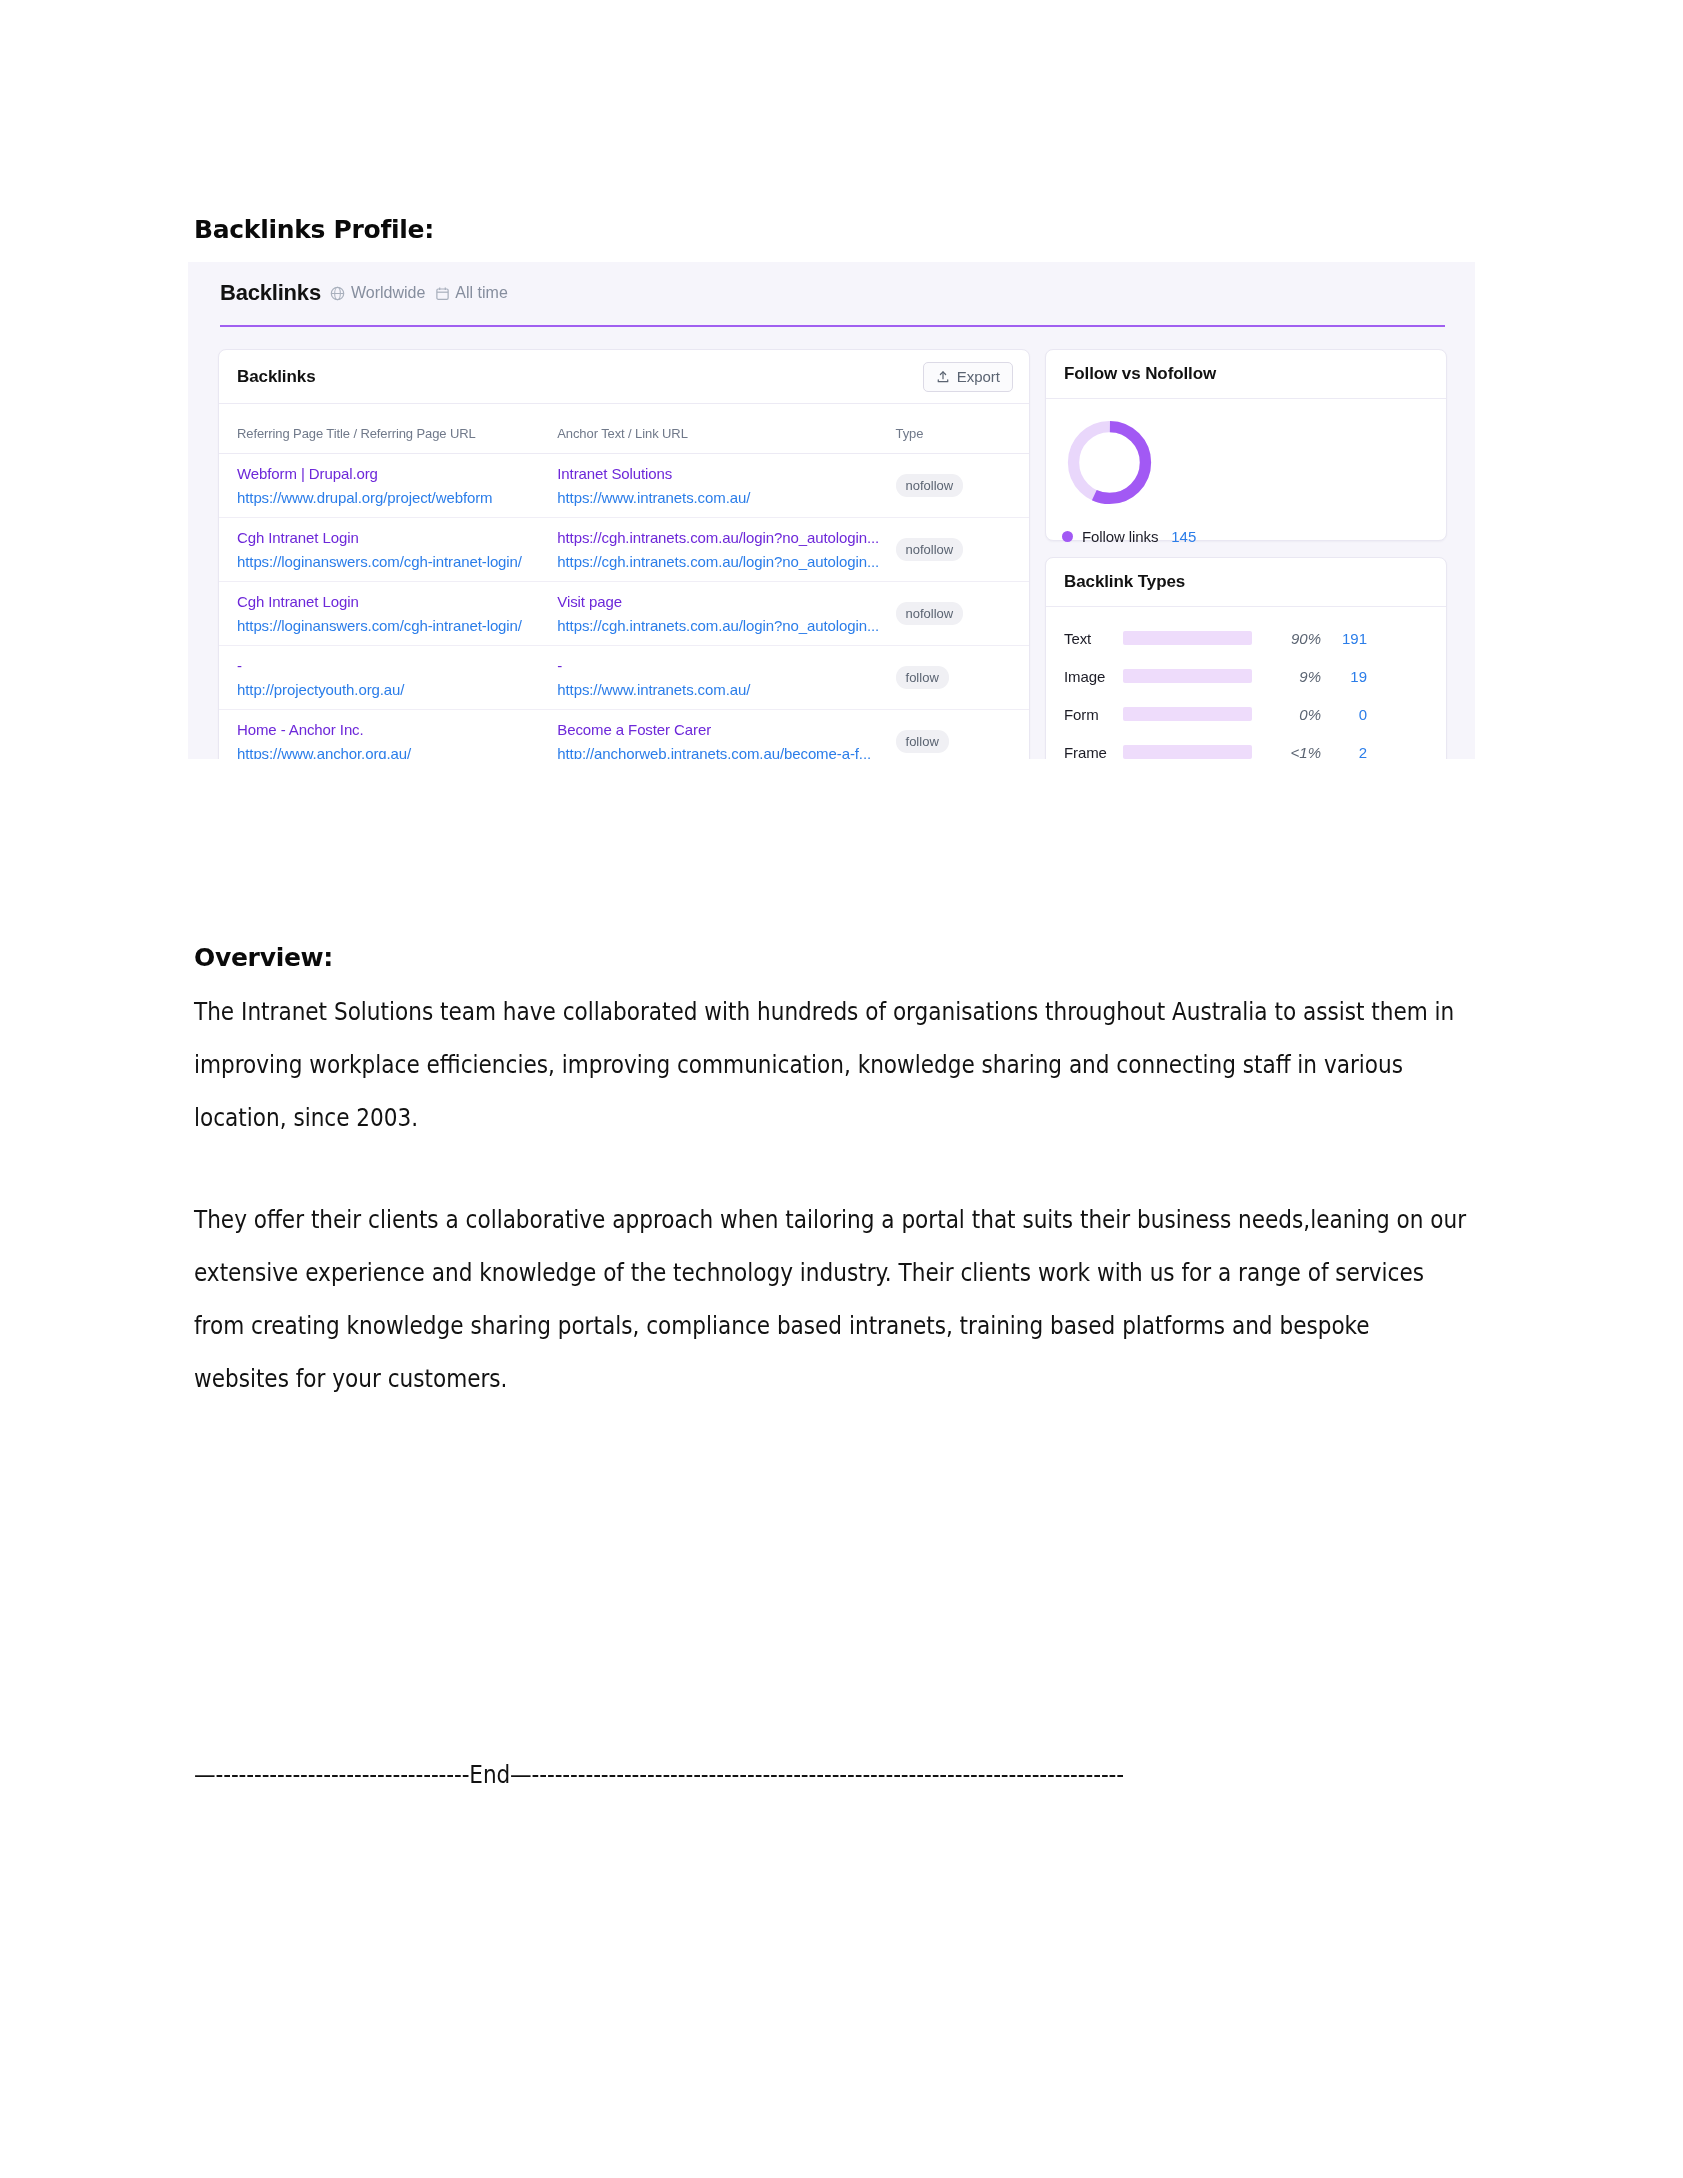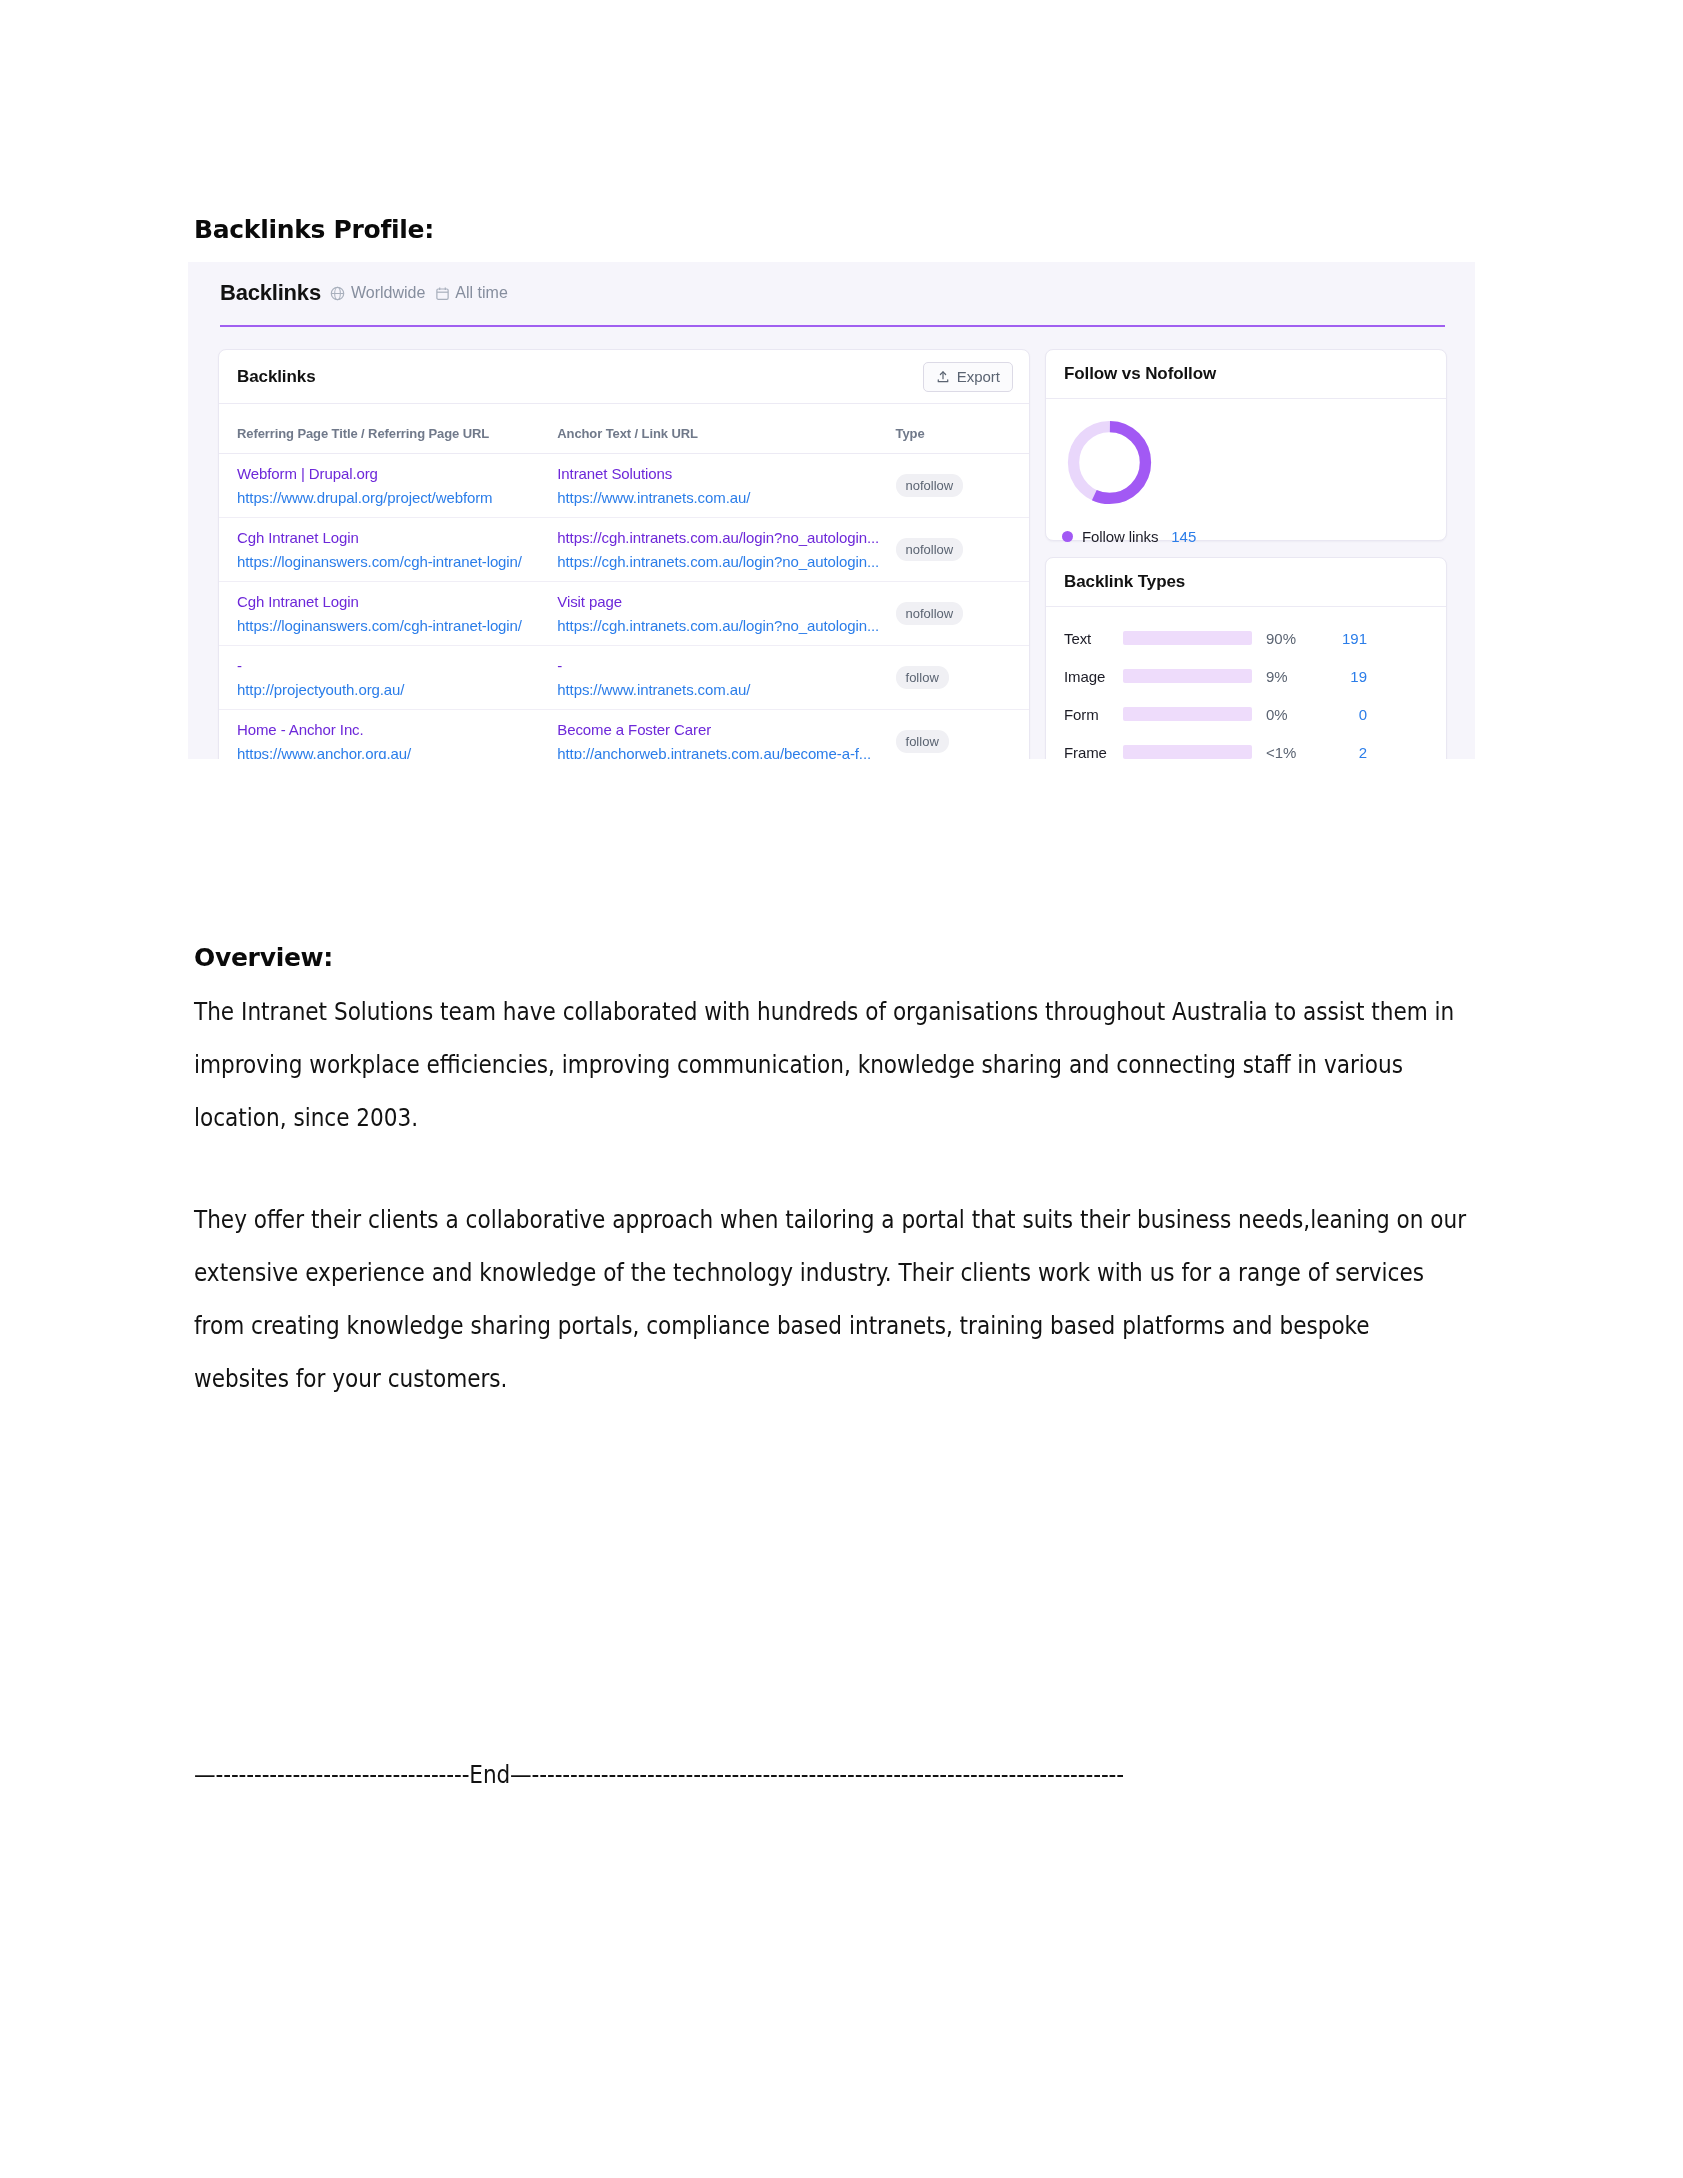--- a/index.html
+++ b/index.html
@@ -146,21 +146,21 @@
     background: #fbfbfd;
     font-size: 15px;
     color: #5b6472;
     cursor: pointer;
   }
   .export-btn svg { display:block; }
 
   table.bl { border-collapse: collapse; width: 100%; table-layout: fixed; }
   table.bl th {
     font-size: 13px;
-    font-weight: bold;
+    font-weight: normal;
     color: #70798a;
     text-align: left;
     padding: 22px 0 12px 0;
     border-bottom: 1px solid #eceaf4;
     letter-spacing: -0.1px;
   }
   table.bl td {
     border-bottom: 1px solid #f0eef6;
     padding: 11px 0 11px 0;
     vertical-align: middle;
@@ -266,21 +266,21 @@
   .type-name { width: 59px; color: #1c1c26; letter-spacing: -0.1px; }
   .type-track {
     width: 129px;
     height: 14px;
     background: #eedcfb;
     border-radius: 2px;
     overflow: hidden;
     margin-right: 14px;
   }
   .type-fill { height: 100%; background: #a259f4; border-radius: 2px 0 0 2px; }
-  .type-pct { width: 55px; text-align: left; color: #5b6472; }
+  .type-pct { width: 55px; text-align: right; color: #5b6472; font-style: italic; }
   .type-cnt { width: 46px; text-align: right; color: #2b7de9; }
 </style>
 </head>
 <body>
 
 <div class="page">
 
   <div class="doc-heading" id="heading-backlinks">Backlinks Profile:</div>
 
   <div class="shot">

